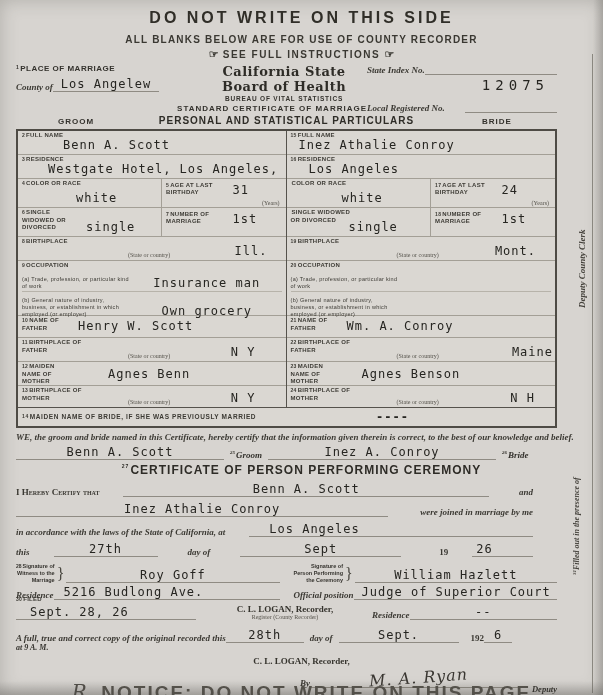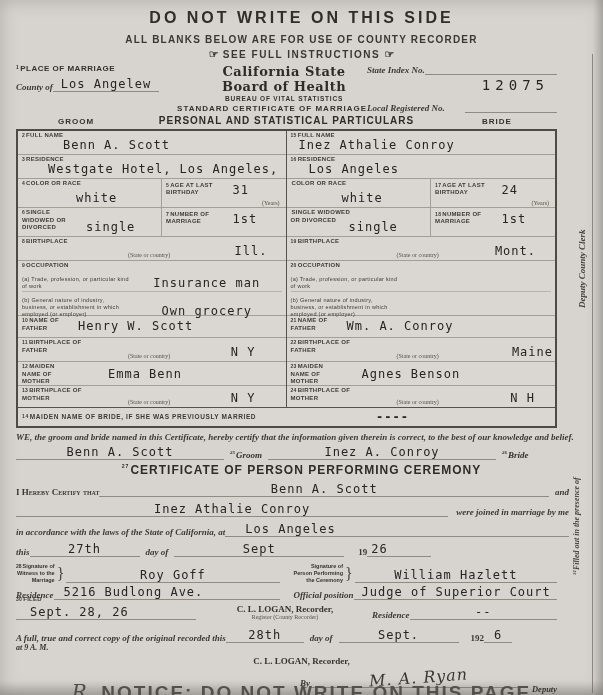--- a/index.html
+++ b/index.html
@@ -63,21 +63,21 @@
   .maidenrow .lbl{font-size:6.5px;letter-spacing:.6px;}
   .dashes{margin-left:120px;font-weight:bold;}
 
   .para{margin:4px 16px 0 16px;font-family:"Liberation Serif",serif;font-style:italic;font-weight:bold;font-size:9px;line-height:1.15;color:#3b3933;}
   .sigrow{display:flex;align-items:flex-end;margin:3px 46px 0 16px;font-size:9px;}
   .sigline{border-bottom:1px solid #8f8b83;text-align:center;}
   .w200{width:208px;} .w230{width:228px;}
   .siglab{font-family:"Liberation Serif",serif;font-style:italic;font-weight:bold;font-size:9px;margin:0 6px;white-space:nowrap;}
 
   .certhead{margin-top:3px;font-size:12px;font-weight:bold;letter-spacing:1px;color:#2e2c27;}
-  .cline{display:flex;align-items:flex-end;margin:5px 34px 0 16px;}
+  .cline{display:flex;align-items:flex-end;margin:5px 70px 0 16px;gap:24px;}
   .sc{font-family:"Liberation Serif",serif;font-weight:bold;font-size:9px;font-style:italic;white-space:nowrap;color:#3b3933;}
   .ctyped{border-bottom:1px solid #8f8b83;text-align:center;}
 
   .witblock{display:flex;margin:6px 46px 0 16px;}
   .witcol{flex:1;}
   .brlbl{font-size:5.5px;font-weight:bold;line-height:1.2;text-align:right;}
   .brace{font-family:"Liberation Serif",serif;font-size:16px;font-weight:normal;margin:0 2px;color:#4a4841;}
   .witrow{display:flex;align-items:flex-end;}
   .witname{flex:1;border-bottom:1px solid #8f8b83;text-align:center;}
   .resrow{display:flex;align-items:flex-end;margin-top:2px;}
@@ -208,21 +208,21 @@
           <div class="lbl" style="width:40px;"><sup class="n">10</sup><span>NAME OF FATHER</span></div>
           <div class="val typed" style="left:60px;bottom:4px;">Henry W. Scott</div>
         </div>
         <div class="trow h24">
           <div class="lbl" style="width:60px;"><sup class="n">11</sup><span>BIRTHPLACE OF FATHER</span></div>
           <div class="note" style="position:absolute;left:110px;bottom:2px;">(State or country)</div>
           <div class="val typed" style="right:30px;">N Y</div>
         </div>
         <div class="trow h24">
           <div class="lbl" style="width:40px;"><sup class="n">12</sup><span>MAIDEN NAME OF MOTHER</span></div>
-          <div class="val typed" style="left:90px;bottom:4px;">Emma Benn</div>
+          <div class="val typed" style="left:90px;bottom:4px;">Agnes Benn</div>
         </div>
         <div class="trow h21">
           <div class="lbl" style="width:60px;"><sup class="n">13</sup><span>BIRTHPLACE OF MOTHER</span></div>
           <div class="note" style="position:absolute;left:110px;bottom:2px;">(State or country)</div>
           <div class="val typed" style="right:30px;">N Y</div>
         </div>
       </div>
 
       <div class="col">
         <div class="trow h24">

